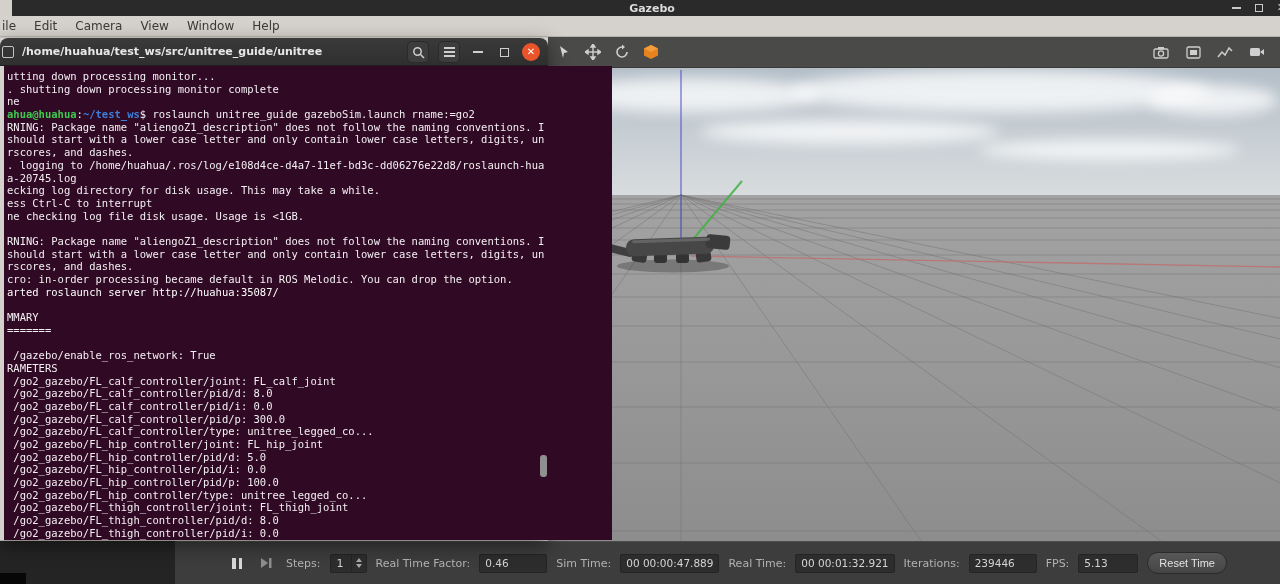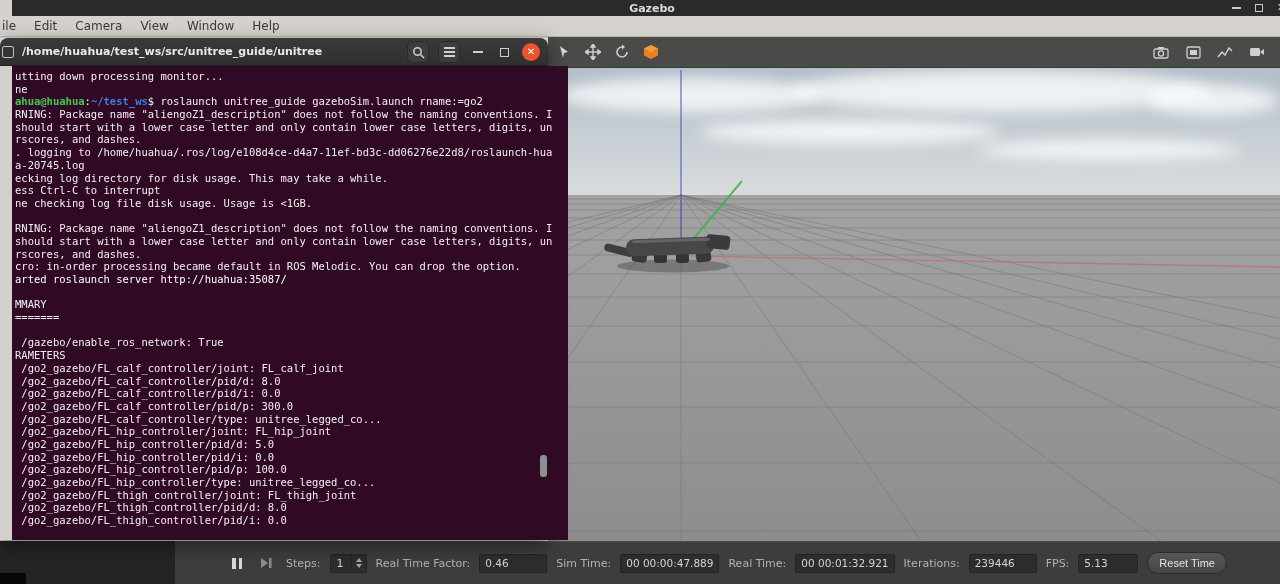--- a/index.html
+++ b/index.html
@@ -73,21 +73,21 @@
               overflow:hidden;max-width:300px;}
   .term-btns{position:absolute;right:8px;top:0;height:28px;display:flex;align-items:center;gap:9px;}
   .sq-btn{width:22px;height:22px;background:#3d3d3d;border:1px solid #2a2a2a;border-radius:5px;
           display:flex;align-items:center;justify-content:center;cursor:pointer;padding:0;}
   .hb-lines{display:flex;flex-direction:column;gap:2.5px;}
   .hb-lines span{display:block;width:11px;height:1.5px;background:#cfcfcf;}
   .wm-min{width:10px;height:2px;background:#cfcfcf;display:inline-block;margin:0 4px;}
   .wm-max{width:9px;height:9px;border:1.5px solid #cfcfcf;box-sizing:border-box;display:inline-block;margin:0 4px;}
   .wm-close{width:18px;height:18px;border-radius:50%;background:#e9542a;color:#fff;font-size:10px;
             line-height:18px;text-align:center;font-weight:bold;cursor:pointer;}
-  .term-body{position:absolute;left:12px;top:28px;width:556px;height:474px;background:#300a24;
+  .term-body{position:absolute;left:4px;top:28px;width:608px;height:474px;background:#300a24;
              overflow:hidden;padding:4px 0 0 3px;box-sizing:border-box;cursor:text;}
   .tline{font-family:"DejaVu Sans Mono",monospace;font-size:10.5px;line-height:12.68px;
          white-space:pre;color:#f3eff3;}
   .seg.fg{color:#f3eff3;}
   .seg.green{color:#3fc74f;font-weight:bold;}
   .seg.blue{color:#3b7dd8;font-weight:bold;}
   .seg.bold{color:#ffffff;font-weight:normal;}
   .term-scroll-thumb{position:absolute;right:1px;top:417px;width:7px;height:22px;background:#8f8f8f;
                      border-radius:3px;cursor:pointer;}
 </style>
@@ -284,20 +284,21 @@
             </span>
         </button>
         <span class="wm-min"></span>
         <span class="wm-max"></span>
         <span class="wm-close">✕</span>
       </div>
     </div>
     <div class="term-body">
       <div>
           <div class="tline"><span class="seg fg">utting down processing monitor...</span></div>
+          <div class="tline"><span class="seg fg">. shutting down processing monitor complete</span></div>
           <div class="tline"><span class="seg fg">ne</span></div>
           <div class="tline"><span class="seg green">ahua@huahua</span><span class="seg fg">:</span><span class="seg blue">~/test_ws</span><span class="seg fg">$ roslaunch unitree_guide gazeboSim.launch rname:=go2</span></div>
           <div class="tline"><span class="seg fg">RNING: Package name "aliengoZ1_description" does not follow the naming conventions. I</span></div>
           <div class="tline"><span class="seg fg">should start with a lower case letter and only contain lower case letters, digits, un</span></div>
           <div class="tline"><span class="seg fg">rscores, and dashes.</span></div>
           <div class="tline"><span class="seg fg">. logging to /home/huahua/.ros/log/e108d4ce-d4a7-11ef-bd3c-dd06276e22d8/roslaunch-hua</span></div>
           <div class="tline"><span class="seg fg">a-20745.log</span></div>
           <div class="tline"><span class="seg fg">ecking log directory for disk usage. This may take a while.</span></div>
           <div class="tline"><span class="seg fg">ess Ctrl-C to interrupt</span></div>
           <div class="tline"><span class="seg fg">ne checking log file disk usage. Usage is &lt;1GB.</span></div>

